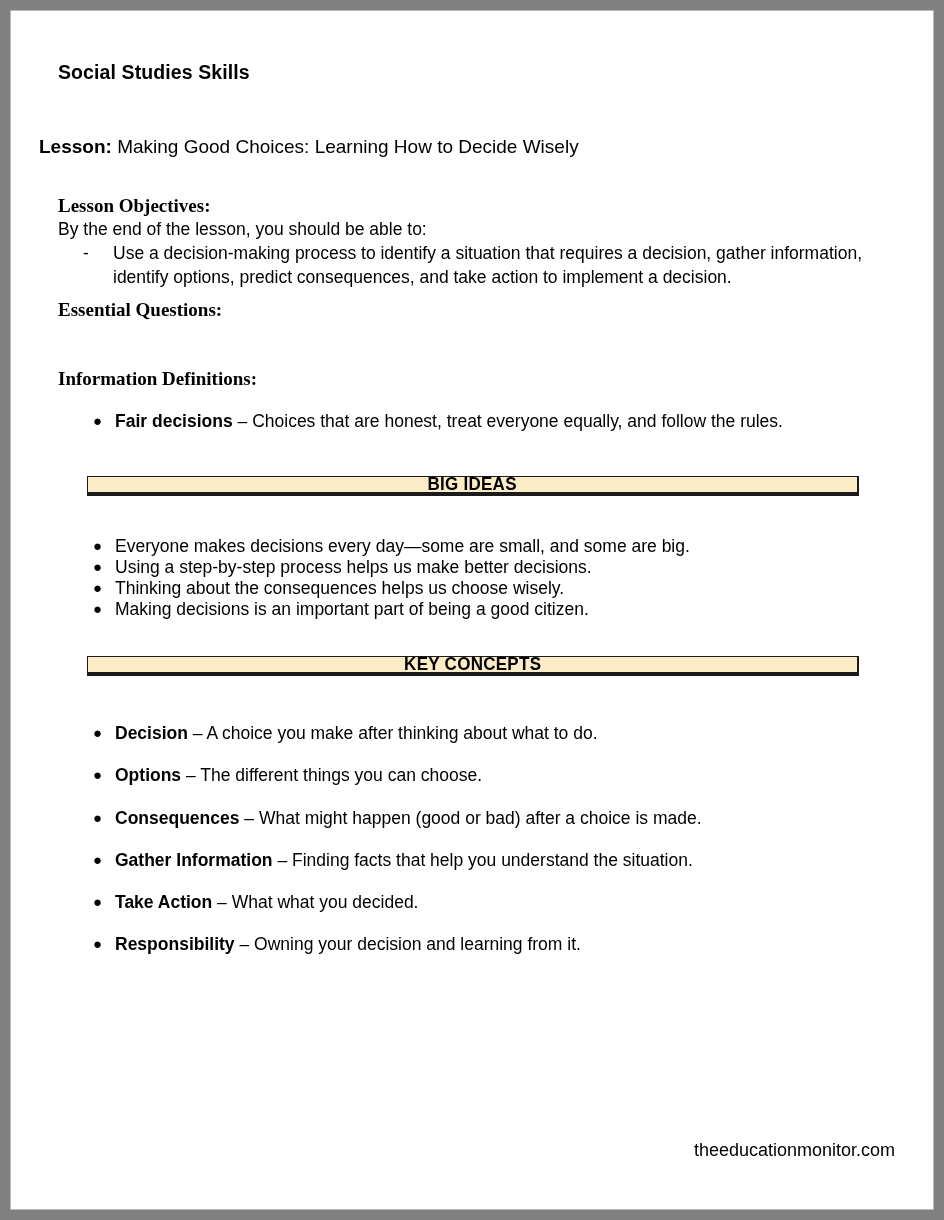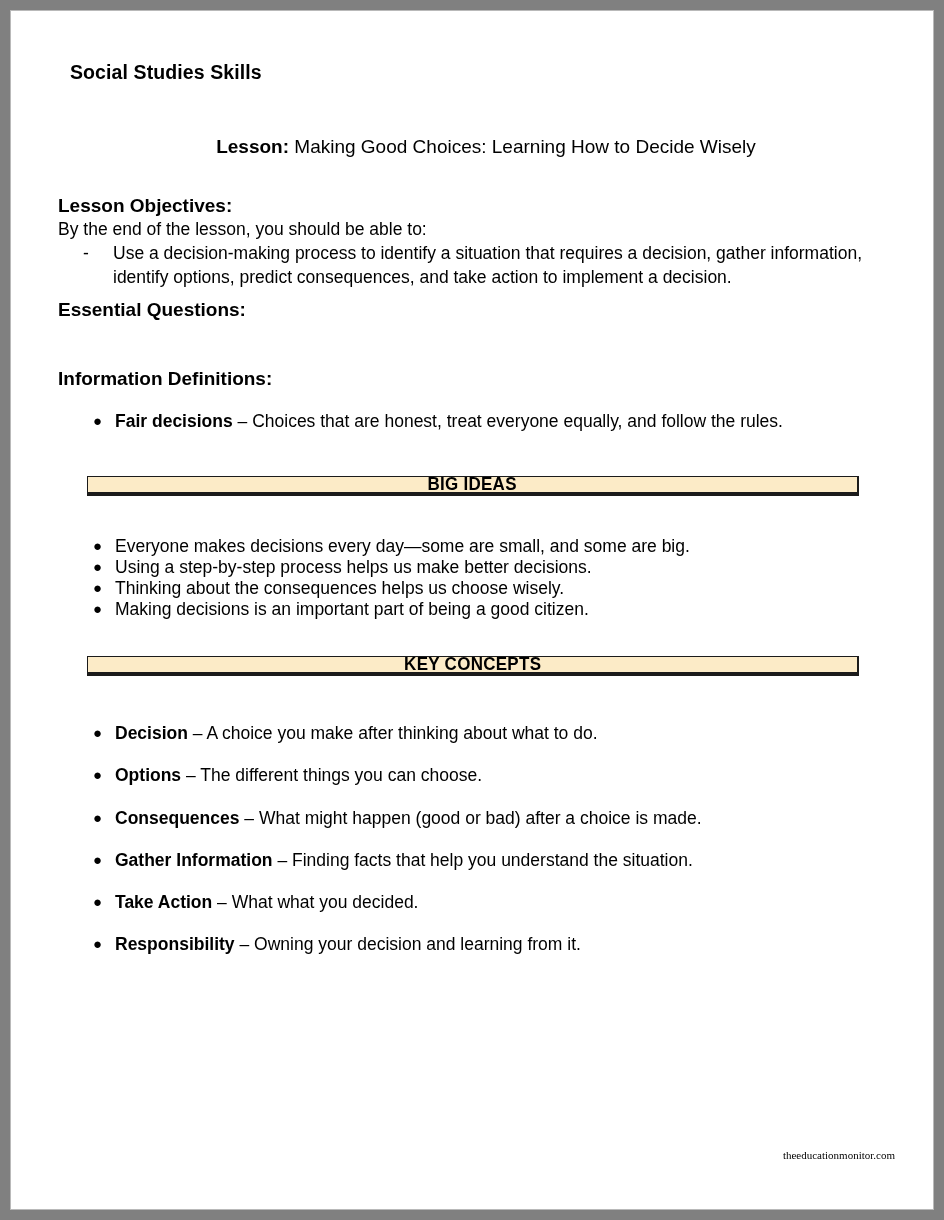--- a/index.html
+++ b/index.html
@@ -37,42 +37,42 @@
   }
 
   
   .header-title {
     position: absolute;
     left: 47px;
     top: 50px;
     font-size: 19.5px;
     font-weight: bold;
     letter-spacing: 0.1px;
-    margin-left: 12px;
   }
 
   .lesson-line {
     position: absolute;
     left: 0;
     top: 125px;
     width: 100%;
-    text-align: center;
+    text-align: left;
     font-size: 19px;
     padding-left: 28px;
     box-sizing: border-box;
   }
   .lesson-line .lbl {
     font-weight: bold;
   }
 
   .section-head {
     position: absolute;
     left: 47px;
     font-size: 19px;
     font-weight: bold;
+    font-family: Liberation Serif, serif;
   }
 
   .plain-line {
     position: absolute;
     left: 47px;
     font-size: 17.5px;
   }
 
   
   .dash-item {
@@ -140,22 +140,21 @@
     font-weight: bold;
     letter-spacing: 0.3px;
     transform: scaleX(0.97);
   }
 
   
   .footer-credit {
     position: absolute;
     right: 38px;
     bottom: 48px;
-    font-size: 11px;
-    font-family: Liberation Serif, serif;
+    font-size: 18px;
   }
 </style>
 </head>
 <body>
 
 <div id="page-sheet">
   <div class="doc-body">
 
     <div class="header-title">Social Studies Skills</div>
 

